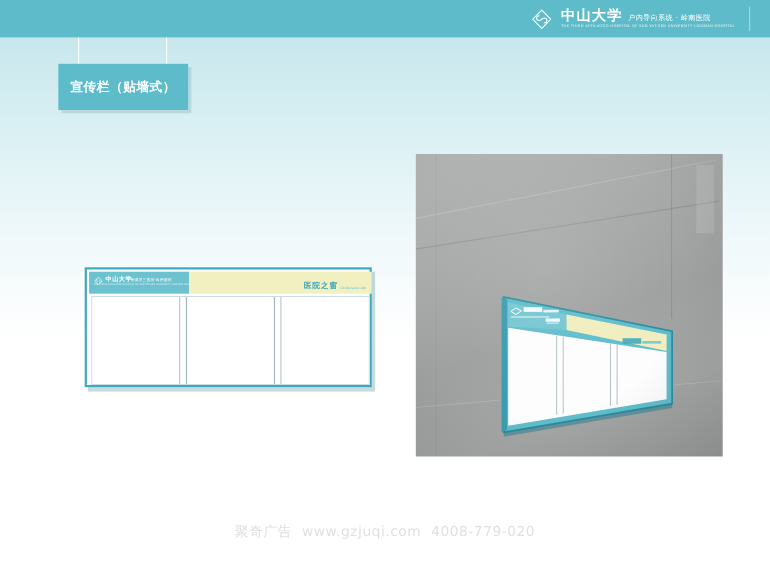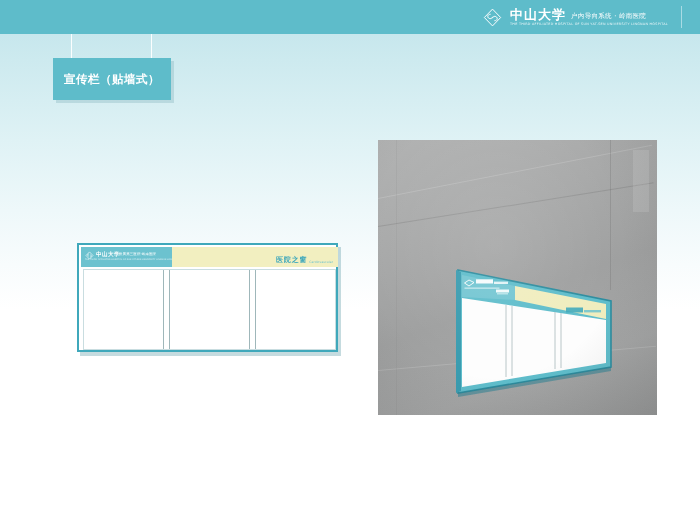--- a/index.html
+++ b/index.html
@@ -432,14 +432,19 @@
         <rect x="113" y="40.5" width="17" height="5" fill="#3fa8bb" opacity="0.9"></rect>
         <rect x="131" y="43" width="17" height="2.4" fill="#6cc2cf" opacity="0.85"></rect>
 
         <polygon points="5,126 158,100 158,104 5,130" fill="#2b8193" opacity="0.55"></polygon>
       </svg>
     </div>
 
     <div id="photo-vignette"></div>
   </div>
 
+  <div id="footer">
+    <span class="footer-text">聚奇广告</span>
+    <span class="footer-text">www.gzjuqi.com</span>
+    <span class="footer-text">4008-779-020</span>
+  </div>
 
 </div>
 
 </body></html>

